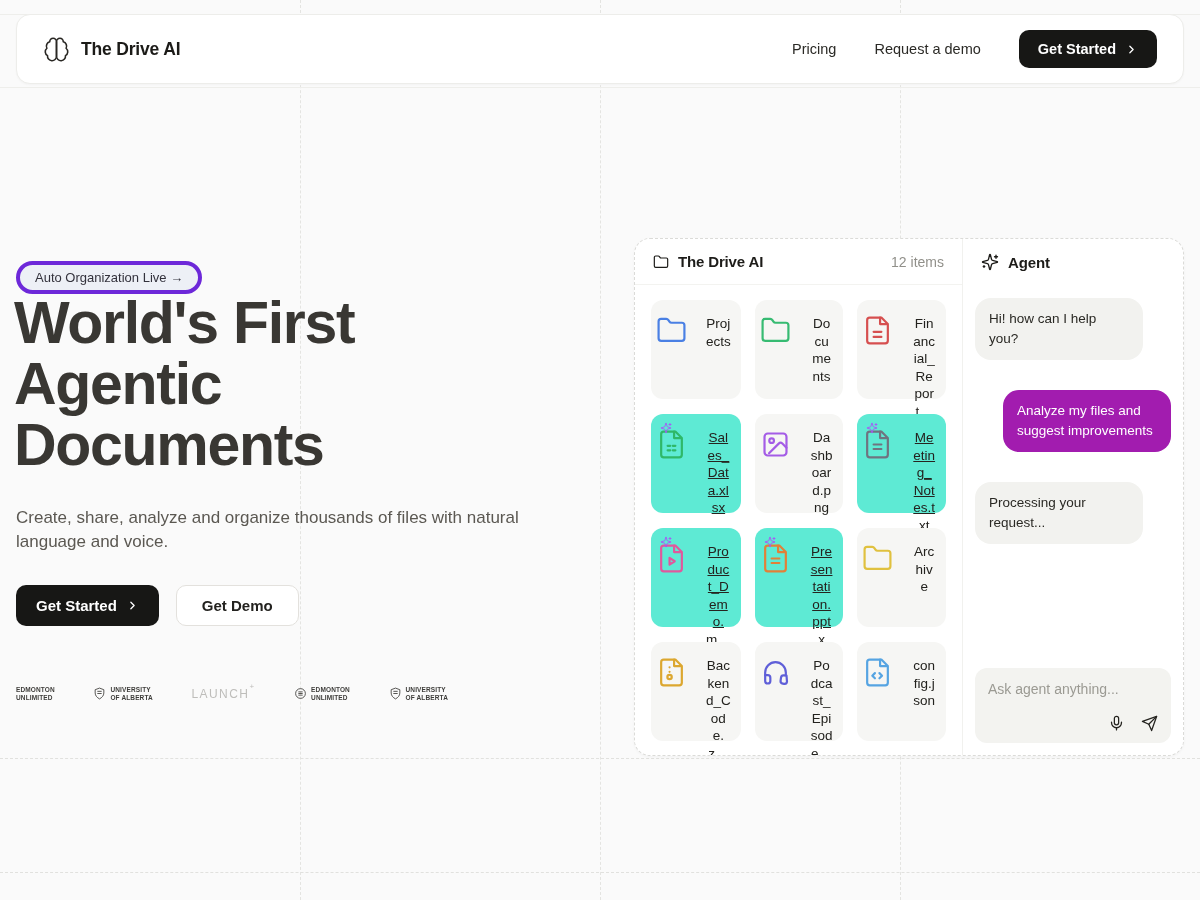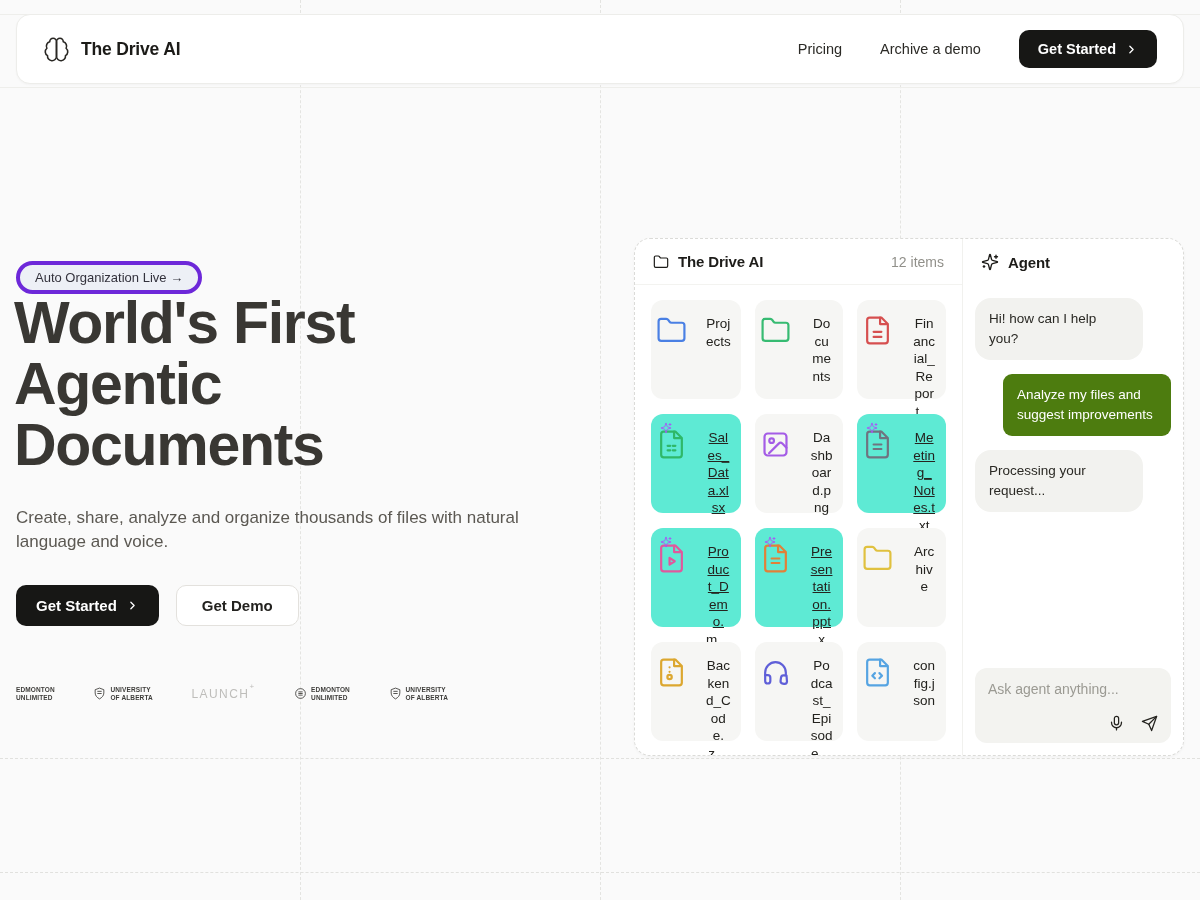--- a/index.html
+++ b/index.html
@@ -102,24 +102,24 @@
   .tile-label {
     font-size:13.5px; line-height:1.3; color:#23221e; text-align:center;
     width:100%; padding:0 5px; word-break:break-all;
   }
   .ai-badge { position:absolute; top:8px; left:9px; line-height:0; color:#a855f7; }
   .ai-badge svg { width:12px; height:12px; stroke:currentColor; fill:none; stroke-width:1.8; stroke-linecap:round; stroke-linejoin:round; }
 
   
   .agent-panel { flex:1; display:flex; flex-direction:column; }
   .agent-panel .panel-header svg { width:18px; height:18px; }
-  .chat { flex:1; display:flex; flex-direction:column; gap:14px; padding:13px 12px 0; }
+  .chat { flex:1; display:flex; flex-direction:column; gap:30px; padding:13px 12px 0; }
   .msg { font-size:13.5px; line-height:1.48; padding:11px 14px; border-radius:16px; max-width:168px; }
   .msg.assistant { background:#f2f2ef; color:#2a2924; align-self:flex-start; }
-  .msg.user { background:#4d7c0f; color:#fff; align-self:flex-end;border-radius:9px; }
+  .msg.user { background:#a21caf; color:#fff; align-self:flex-end; }
   .agent-input {
     margin:12px; margin-top:auto; background:#f3f3f0; border-radius:12px; padding:12px 13px 11px;
   }
   .agent-input input {
     width:100%; background:transparent; border:none; outline:none;
     font-family:inherit; font-size:14px; color:#33322d;
   }
   .agent-input input::placeholder { color:#9b9a93; }
   .input-icons { display:flex; justify-content:flex-end; align-items:center; gap:16px; margin-top:17px; }
   .input-icons .icon-btn { line-height:0; cursor:pointer; background:none; border:none; padding:0; }
@@ -139,21 +139,21 @@
 <header class="nav">
   <div class="brand">
     <svg viewBox="0 0 24 24">
       <path d="M12 5a3 3 0 1 0-5.997.125 4 4 0 0 0-2.526 5.77 4 4 0 0 0 .556 6.588A4 4 0 1 0 12 18Z"></path>
       <path d="M12 5a3 3 0 1 1 5.997.125 4 4 0 0 1 2.526 5.77 4 4 0 0 1-.556 6.588A4 4 0 1 1 12 18Z"></path>
     </svg>
     <span class="brand-name">The Drive AI</span>
   </div>
   <nav class="nav-right">
     <span class="nav-link">Pricing</span>
-    <span class="nav-link">Archive a demo</span>
+    <span class="nav-link">Request a demo</span>
     <button class="btn-dark">
       <span>Get Started</span>
       <svg viewBox="0 0 24 24">
           <path d="m9 18 6-6-6-6"></path>
         </svg>
     </button>
   </nav>
 </header>
 
 <div class="badge">

